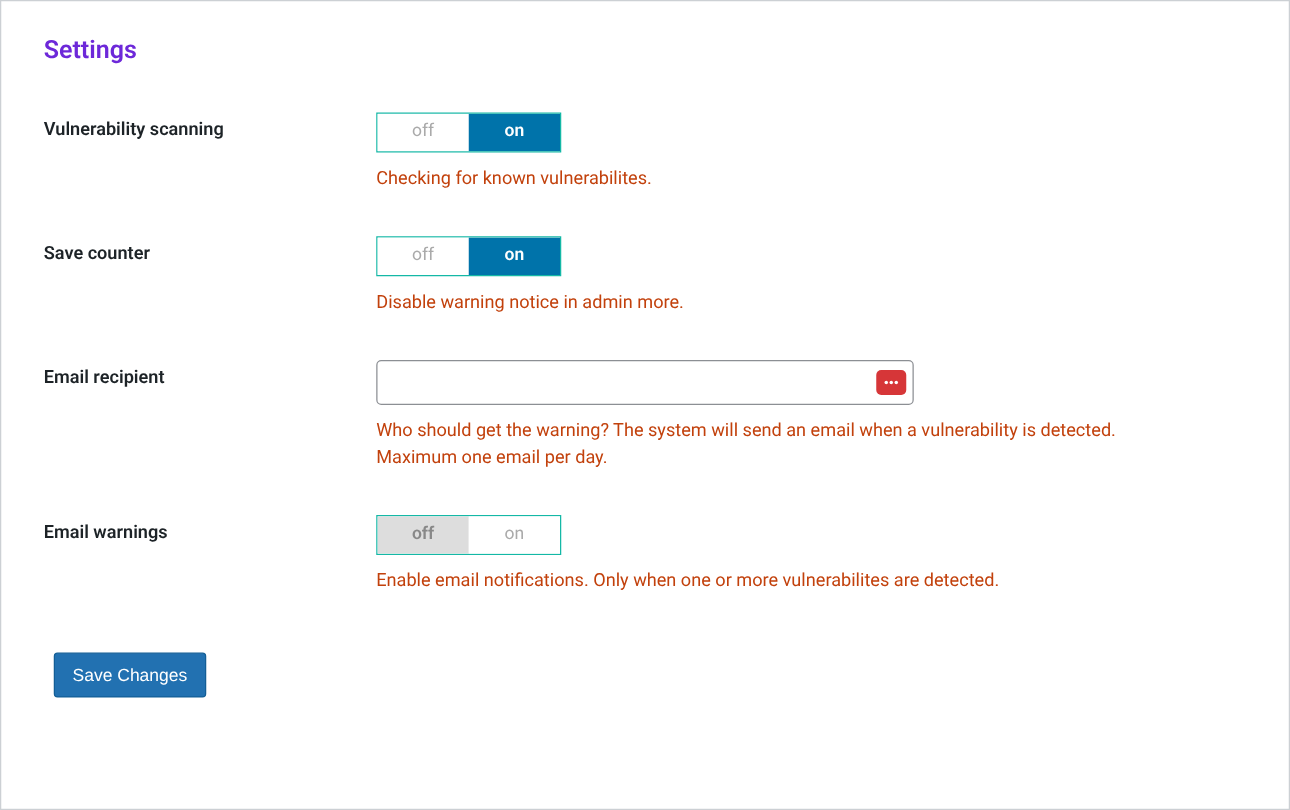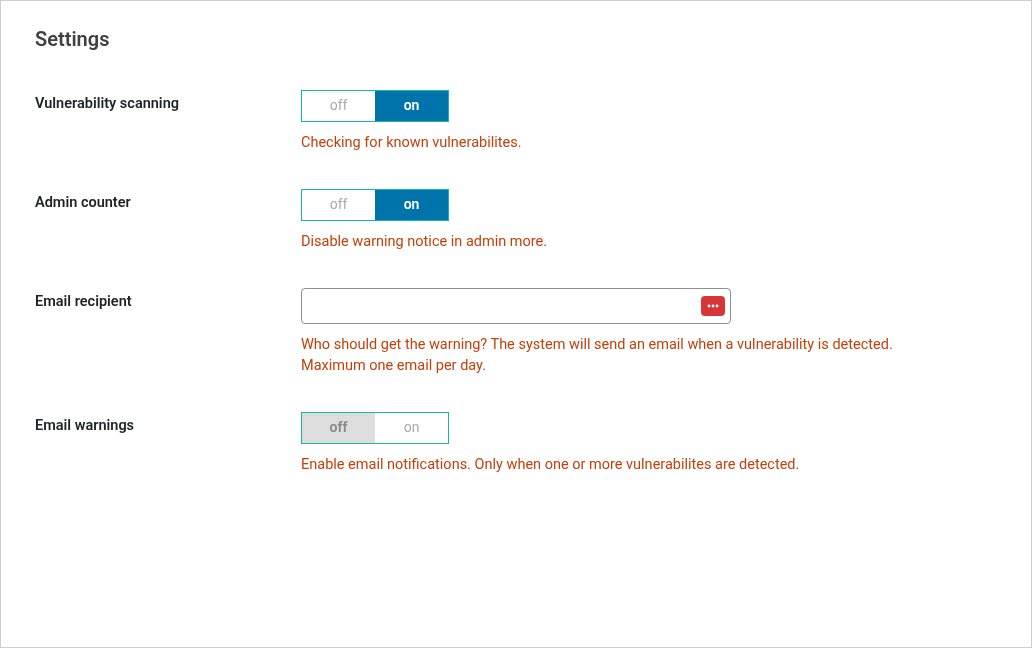--- a/index.html
+++ b/index.html
@@ -16,21 +16,21 @@
       background: #fff;
       border: 1px solid #ccd0d4;
       margin: 0;
       padding: 0 30px 30px 30px;
       width: 1032px;
       min-height: 648px;
     }
     h2.settings-title {
       font-size: 20px;
       font-weight: 600;
-      color: #404040;
+      color: #6d28d9;
       padding: 26px 4px 8px 4px;
       margin-bottom: 16px;
     }
     .form-table {
       width: 100%;
       border-collapse: collapse;
     }
     .form-table tr {
       vertical-align: top;
     }
@@ -157,21 +157,21 @@
         <td>
           <div class="toggle state-on">
             <div class="opt off">off</div>
             <div class="opt on">on</div>
           </div>
           <p class="description">Checking for known vulnerabilites.</p>
         </td>
       </tr>
 
       <tr>
-        <th>Admin counter</th>
+        <th>Save counter</th>
         <td>
           <div class="toggle state-on">
             <div class="opt off">off</div>
             <div class="opt on">on</div>
           </div>
           <p class="description">Disable warning notice in admin more.</p>
         </td>
       </tr>
 
       <tr>
@@ -198,14 +198,17 @@
             <div class="opt off">off</div>
             <div class="opt on">on</div>
           </div>
           <p class="description">Enable email notifications. Only when one or more vulnerabilites are detected.</p>
         </td>
       </tr>
 
     </tbody>
   </table>
 
+  <div class="save-row">
+    <button class="save-btn">Save Changes</button>
+  </div>
 
 </div>
 
 </body></html>

